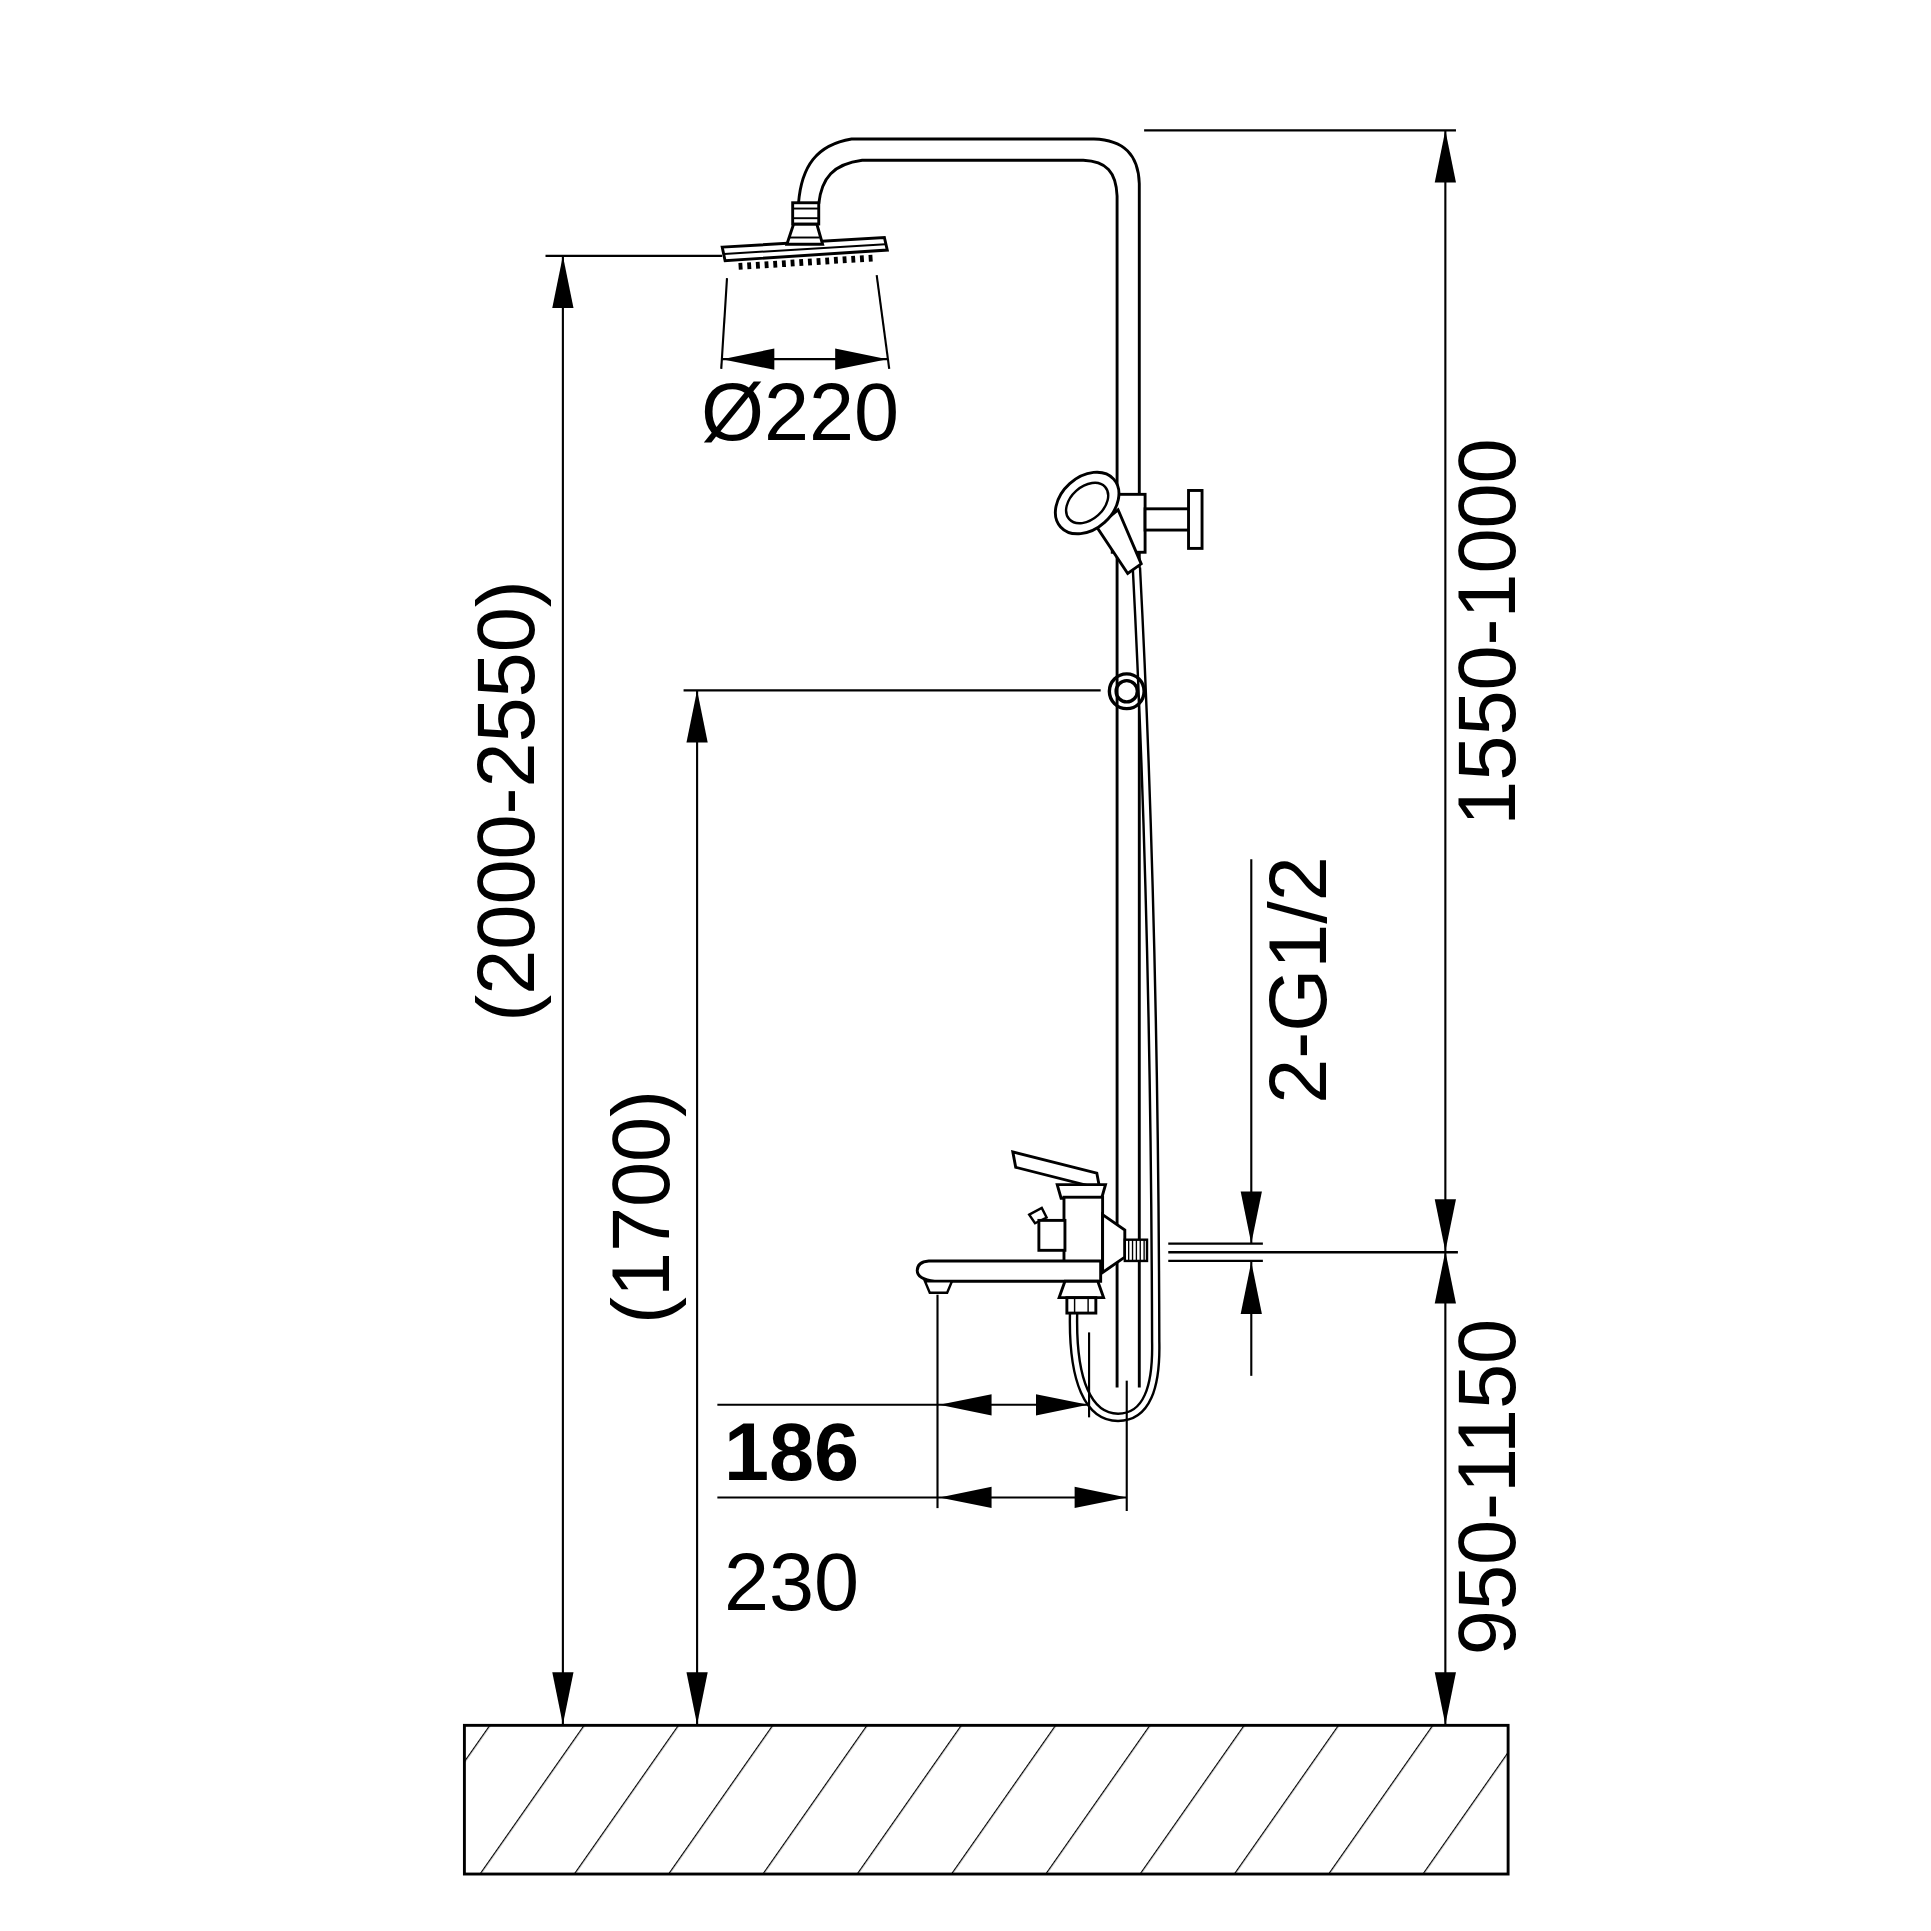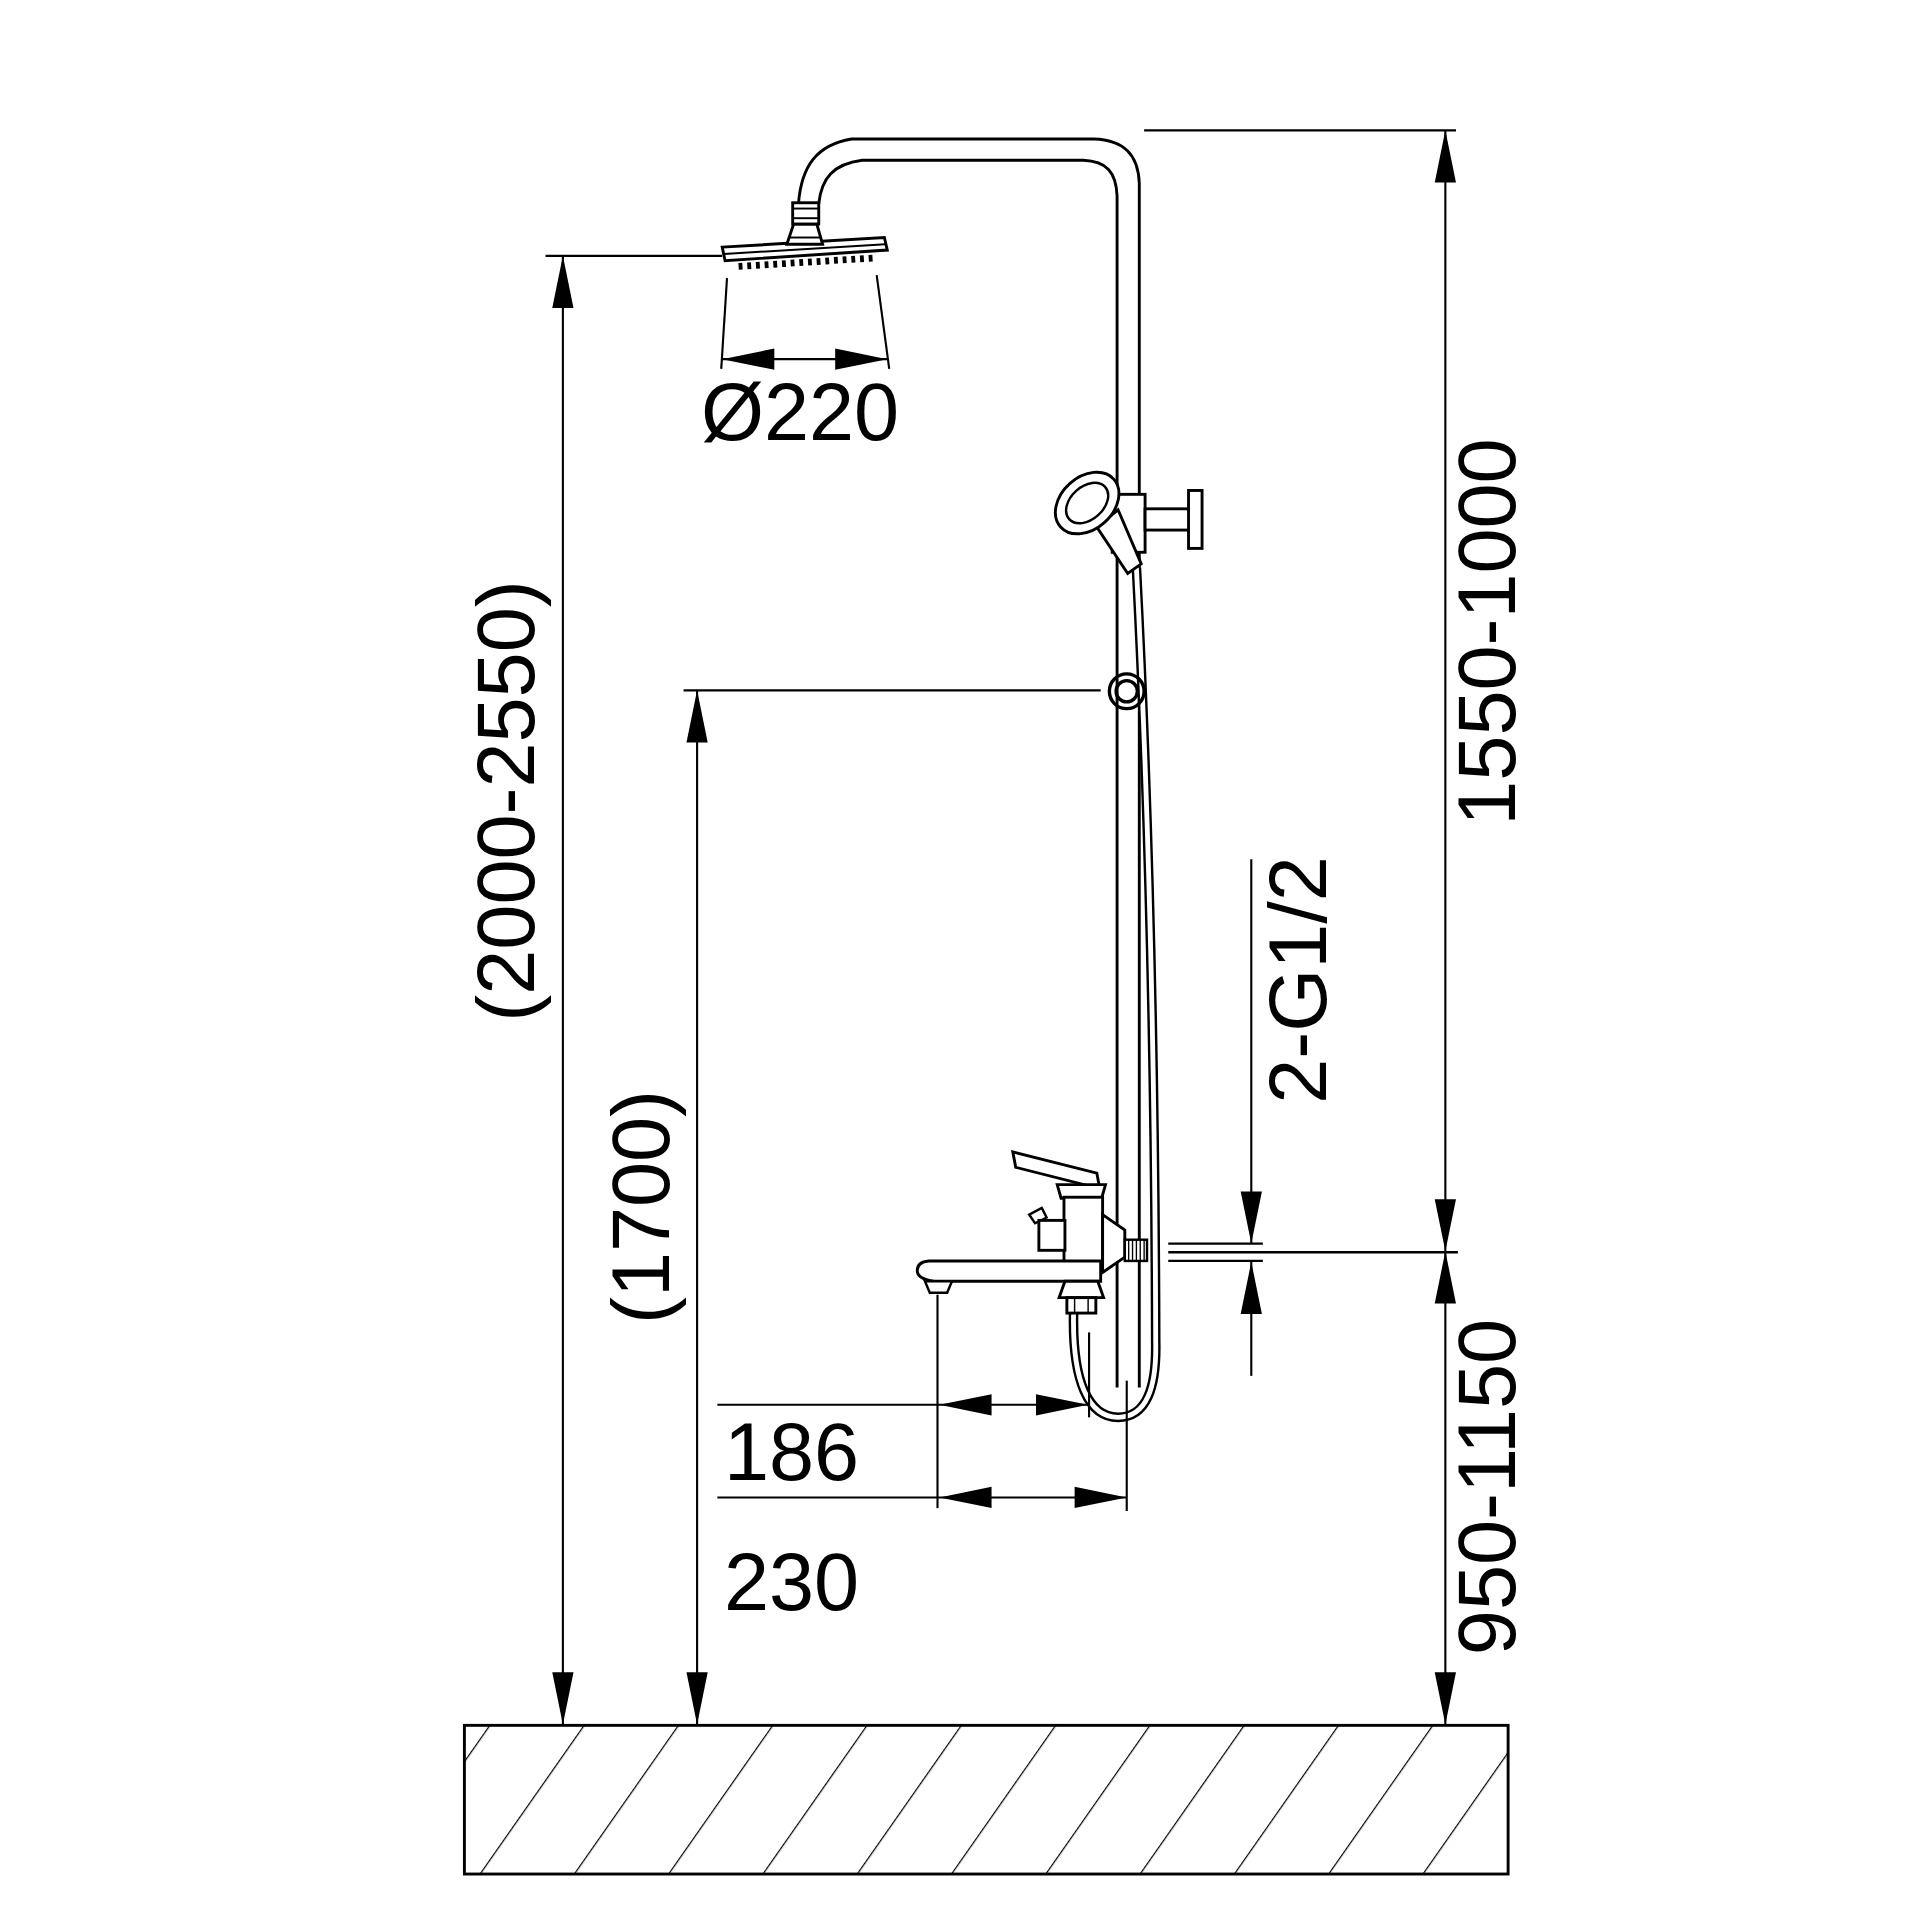--- a/index.html
+++ b/index.html
@@ -145,18 +145,18 @@
   <div class="label vlabel" style="left:506px;top:801px;">(2000-2550)</div>
 
   <div class="label vlabel" style="left:641px;top:1207px;">(1700)</div>
 
   <div class="label vlabel" style="left:1487px;top:632px;">1550-1000</div>
 
   <div class="label vlabel" style="left:1298px;top:980px;">2-G1/2</div>
 
   <div class="label vlabel" style="left:1487px;top:1487px;">950-1150</div>
 
-  <div class="label" style="left:724px;top:1412px;">186</div>
+  <div class="label" style="left:724px;top:1412px;font-weight:bold;">186</div>
 
   <div class="label" style="left:724px;top:1504px;margin-top:38px;">230</div>
 
 </div>
 
 
 </body></html>

